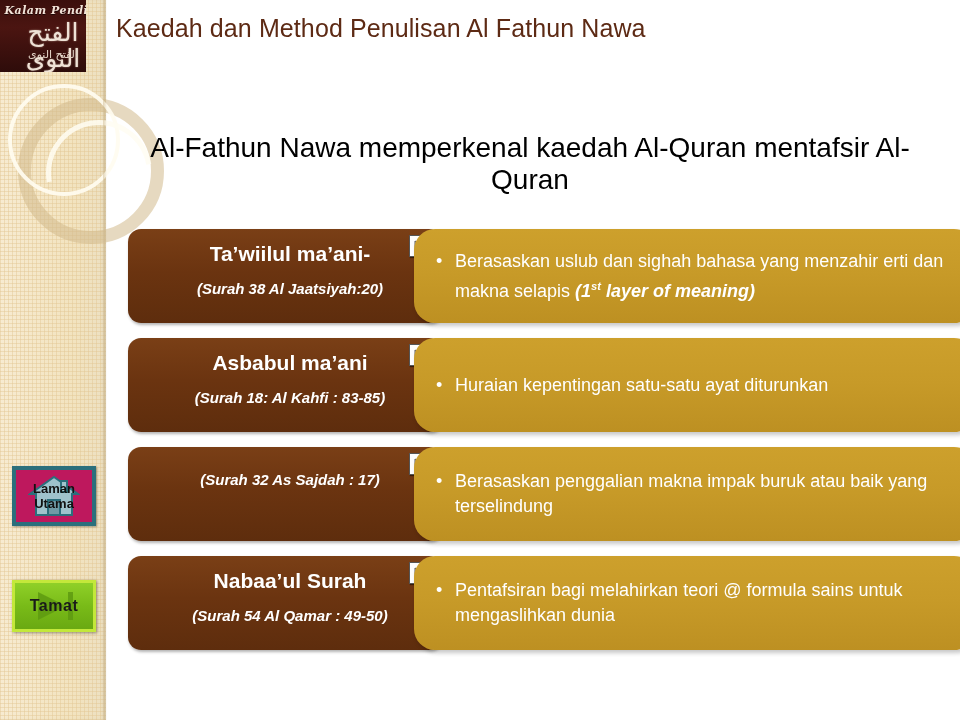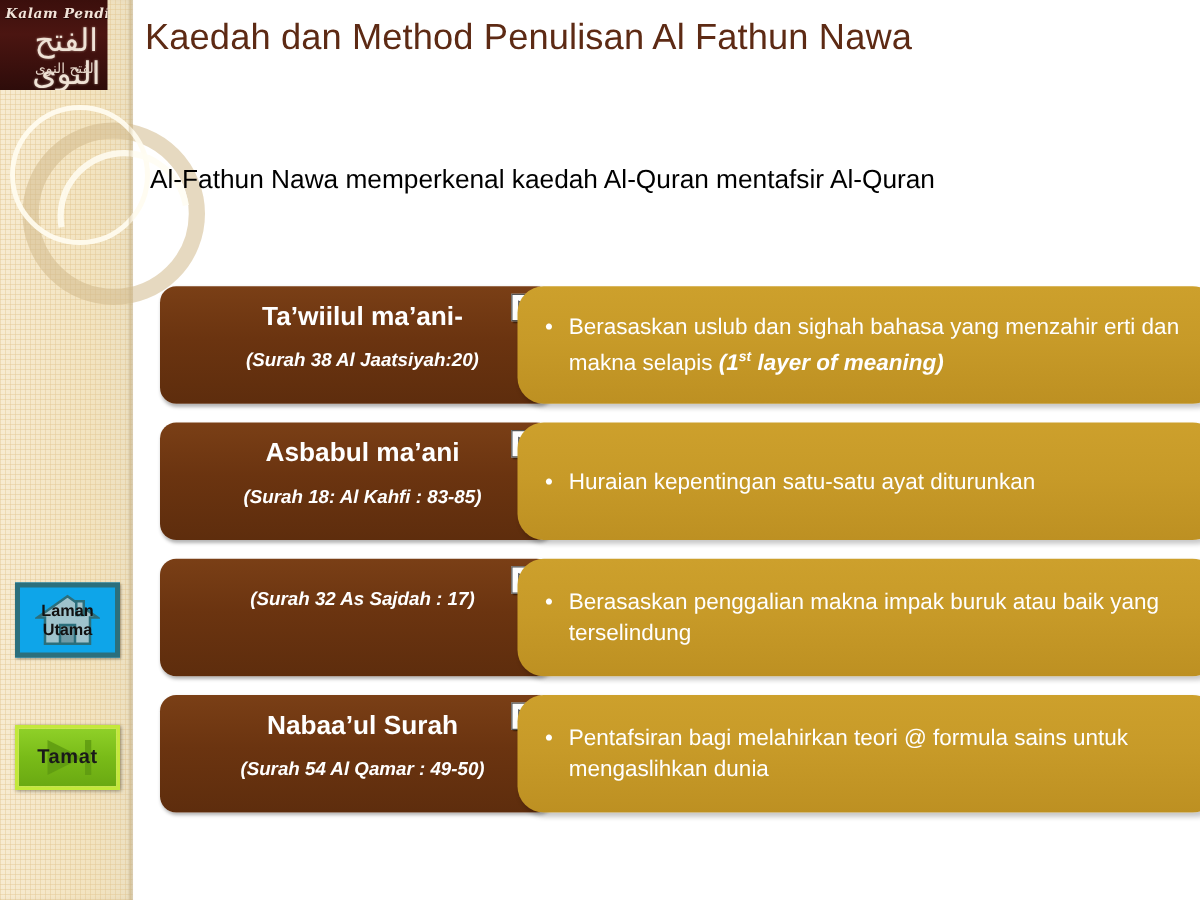--- a/index.html
+++ b/index.html
@@ -117,21 +117,21 @@
 
   
   .navbtn {
     position: absolute;
     box-sizing: border-box;
     cursor: pointer;
   }
   #nav-home {
     left: 12px; top: 466px;
     width: 84px; height: 60px;
-    background: #0ea5e9;
+    background: #be185d;
     border: 4px solid #2b6f7c;
     box-shadow: 1px 1px 2px rgba(0,0,0,.35);
   }
   #nav-home .glyph {
     position: absolute;
     left: 0; top: 0;
     width: 100%; height: 100%;
     display: flex;
     align-items: center;
     justify-content: center;
@@ -179,35 +179,35 @@
     color: #1a1a1a;
     letter-spacing: .5px;
   }
 
   
   #slide-title {
     position: absolute;
     left: 116px; top: 14px;
     width: 820px;
     font-family: "Liberation Sans", sans-serif;
-    font-size: 29px;
+    font-size: 25px;
     font-weight: normal;
     color: #5d2a14;
     letter-spacing: .1px;
     white-space: nowrap;
   }
 
   
   #slide-subtitle {
     position: absolute;
     left: 120px; top: 132px;
     width: 820px;
-    text-align: left;
-    font-family: "Liberation Sans", sans-serif;
-    font-size: 21px;
+    text-align: center;
+    font-family: "Liberation Sans", sans-serif;
+    font-size: 28px;
     color: #000000;
   }
 
   
   #diagram {
     position: absolute;
     left: 0; top: 0;
     width: 960px; height: 720px;
   }
   .row {

